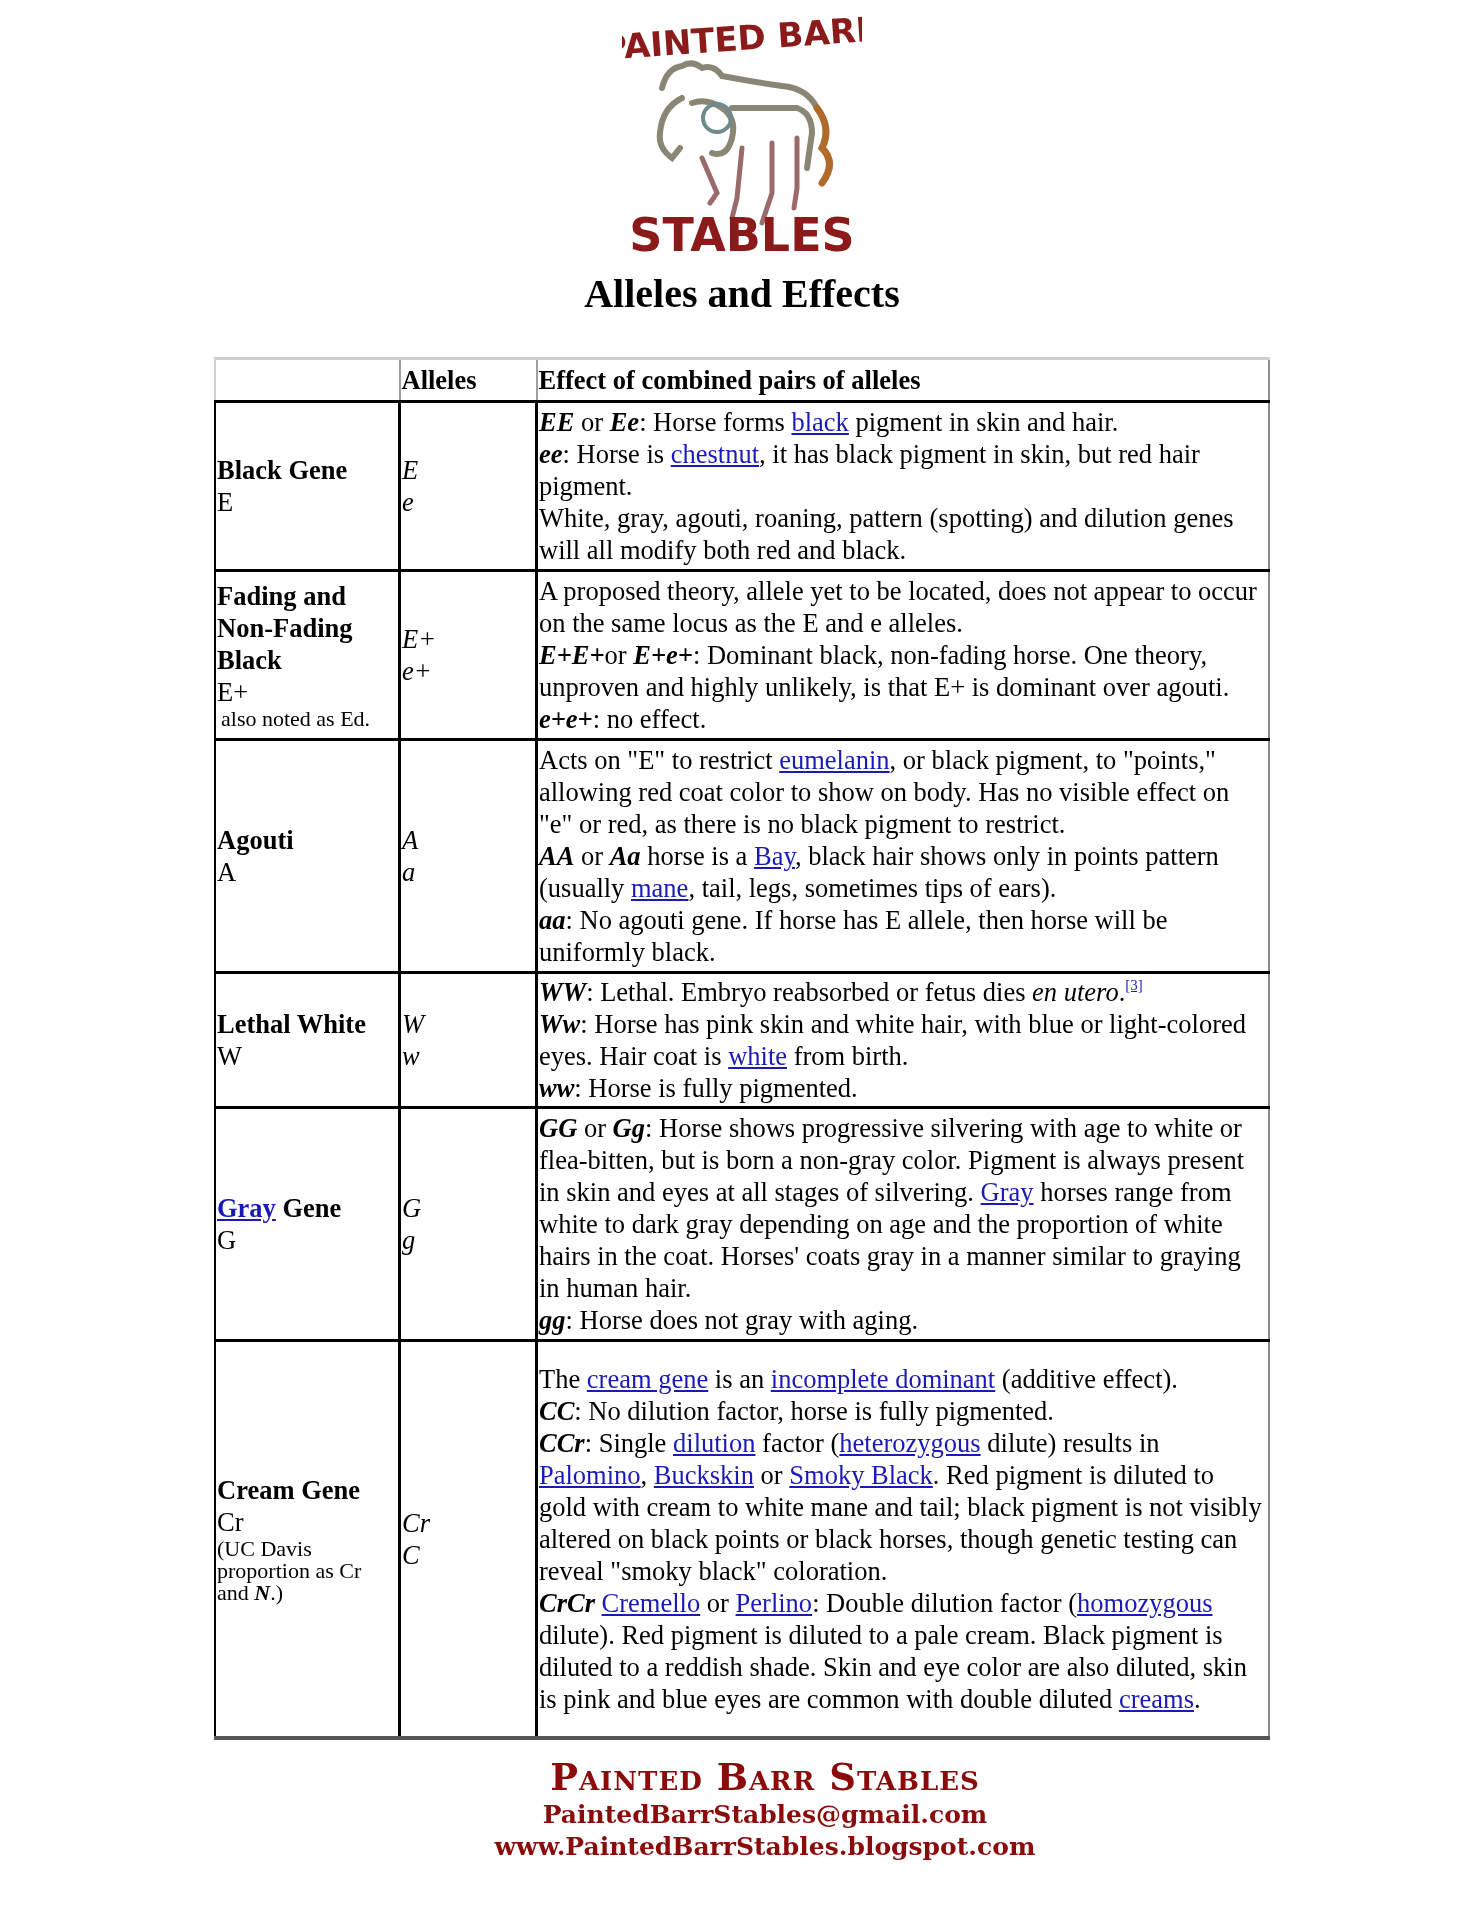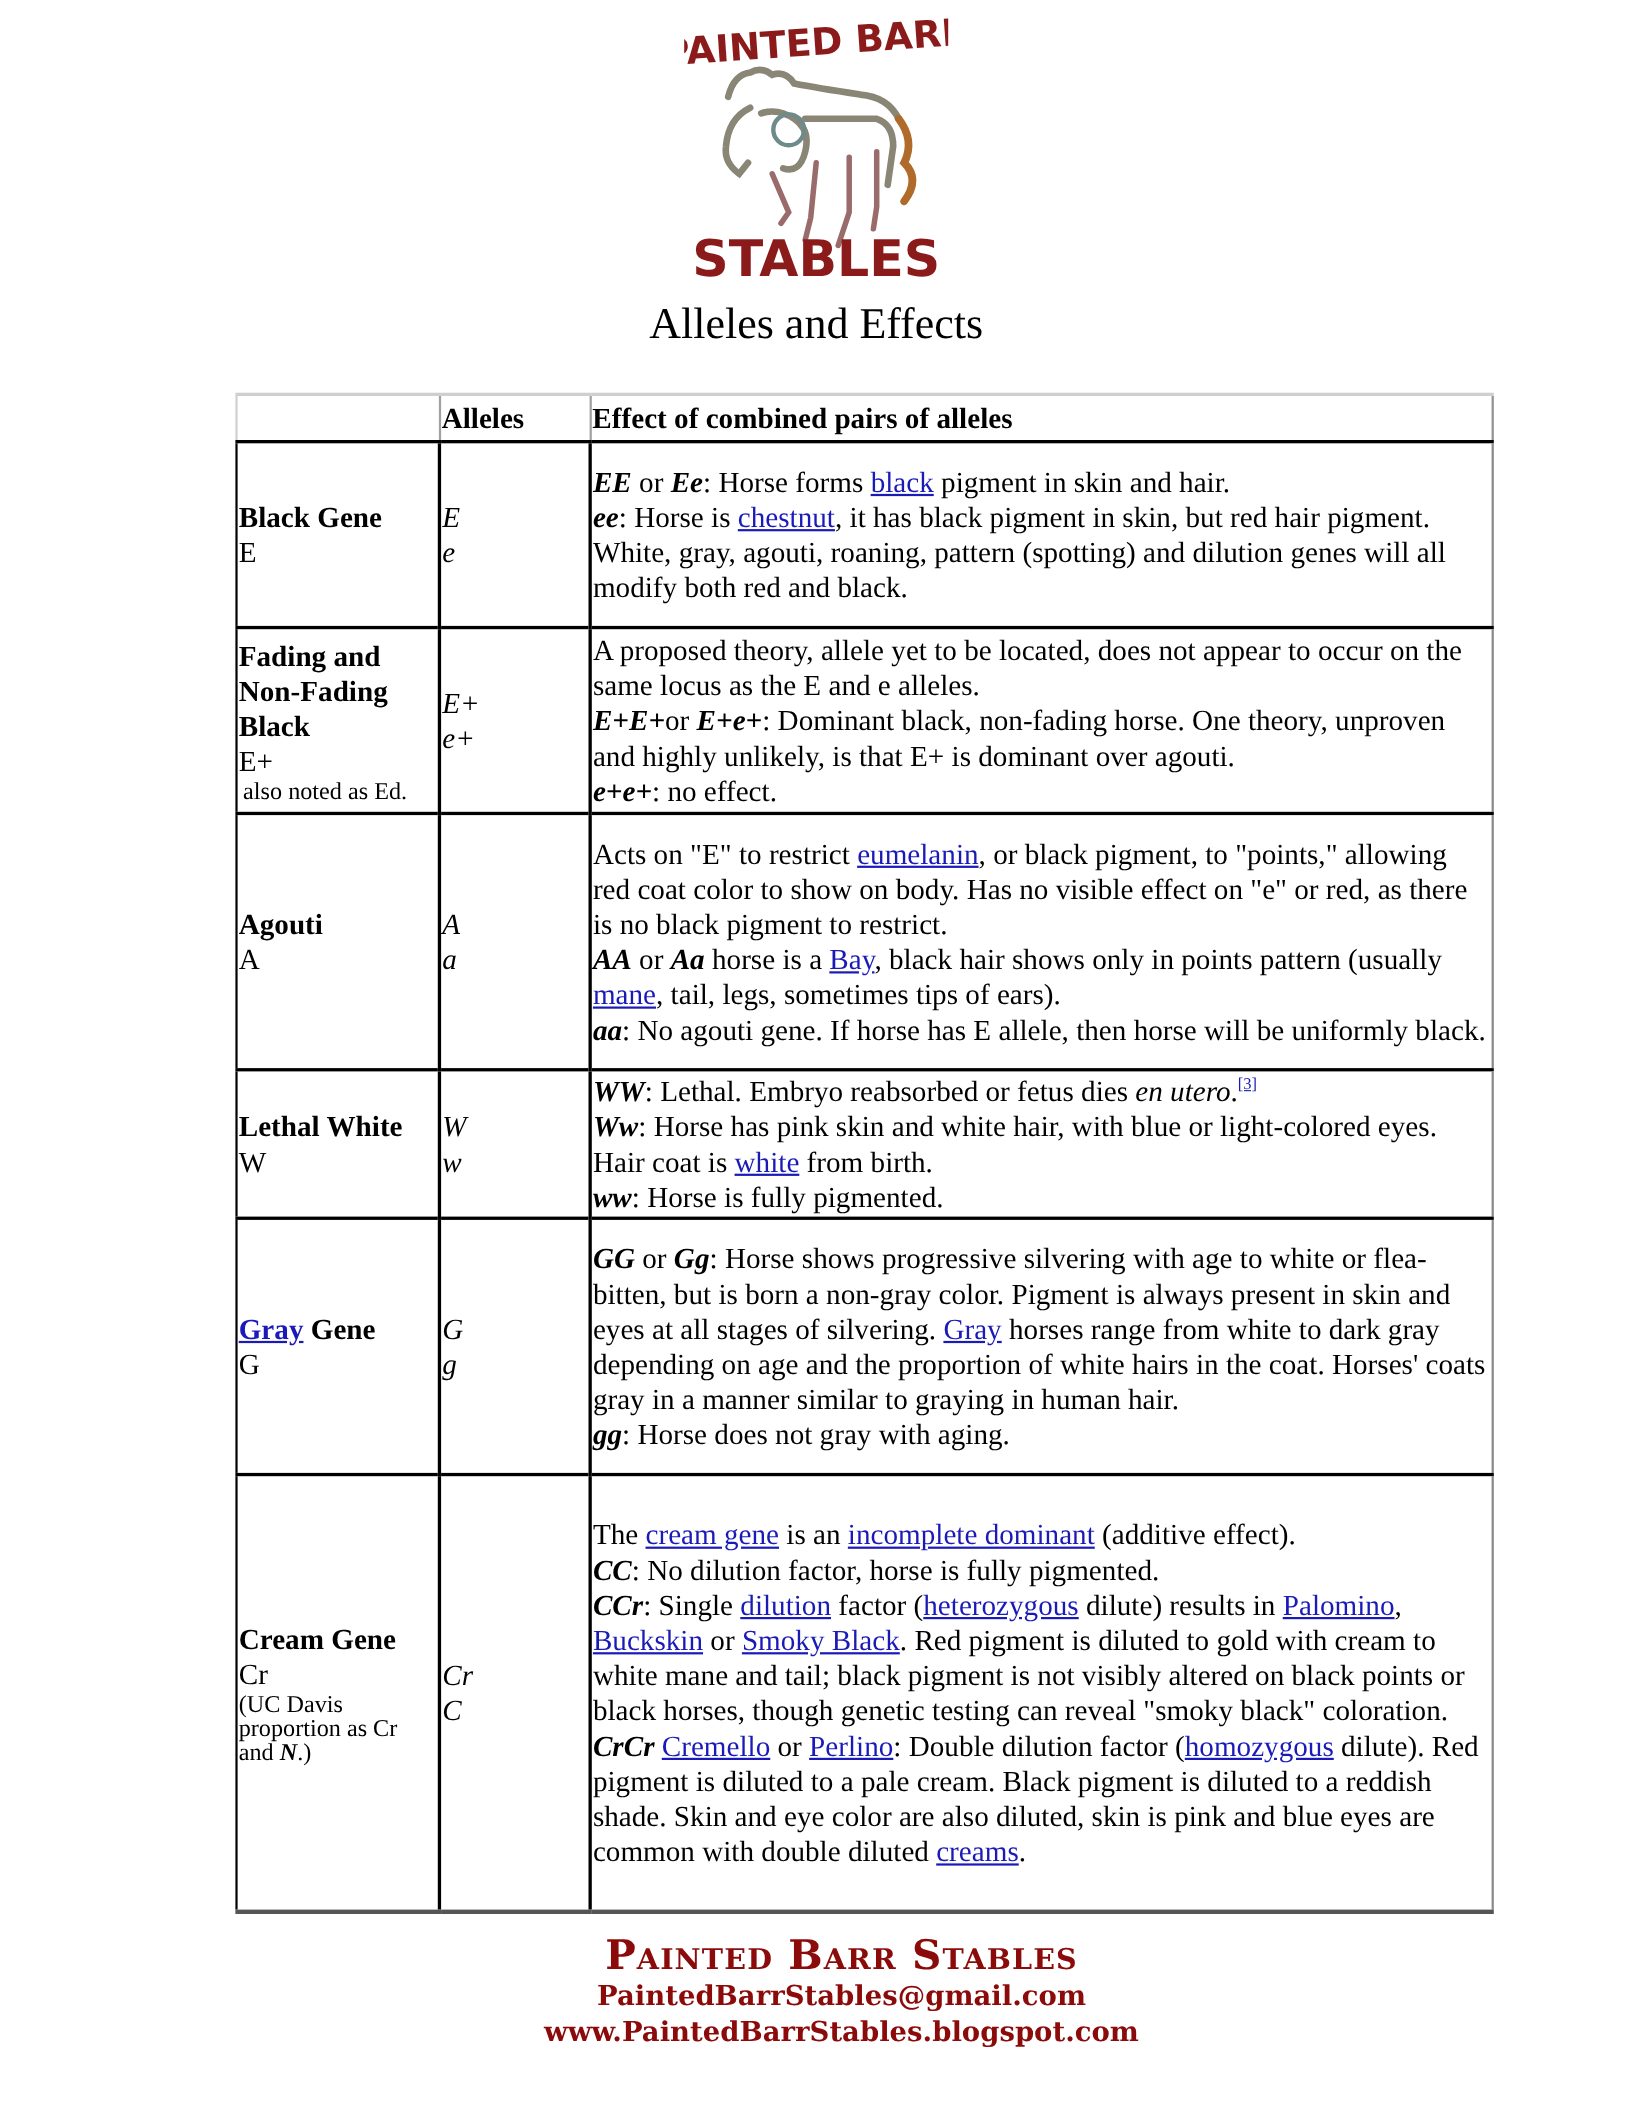--- a/index.html
+++ b/index.html
@@ -1,21 +1,21 @@
 <!DOCTYPE html>
 <html><head>
 <meta charset="utf-8">
 <style>
   html, body { margin: 0; padding: 0; background: #ffffff; }
   body { width: 1484px; height: 1920px; position: relative; overflow: hidden;
          font-family: "Liberation Serif", "DejaVu Serif", serif; color: #000; }
   .logo { position: absolute; left: 622px; top: 8px; width: 240px; height: 255px; }
   .title { position: absolute; left: 0; width: 1484px; top: 270px; text-align: center;
-           font-weight: normal; font-size: 40px; line-height: 48px; margin: 0; }
-  table.alleles { position: absolute; left: 214px; top: 357px; width: 1144px;
+           font-weight: bold; font-size: 40px; line-height: 48px; margin: 0; }
+  table.alleles { position: absolute; left: 214px; top: 357px; width: 1056px;
                   border-collapse: collapse; font-size: 26.5px; line-height: 32px; padding-left: 24px; }
   table.alleles td, table.alleles th { vertical-align: middle; padding: 0 1px; text-align: left; }
   table.alleles tr.hdr th { font-weight: bold; height: 40px; border-top: 3px solid #cfcfcf;
                             border-left: 2px solid #a0a0a0; }
   table.alleles tr.hdr th:first-child { border-left: 2px solid #d0d0d0; }
   table.alleles tr.hdr th:last-child { border-right: 2px solid #909090; }
   table.alleles tbody tr td { border-top: 3px solid #000; border-left: 3px solid #000; }
   table.alleles tbody tr td:first-child { border-left: 2px solid #000; }
   table.alleles tbody tr td:last-child { border-right: 2px solid #888; }
   table.alleles tbody tr:last-child td { border-bottom: 4px solid #555; }

